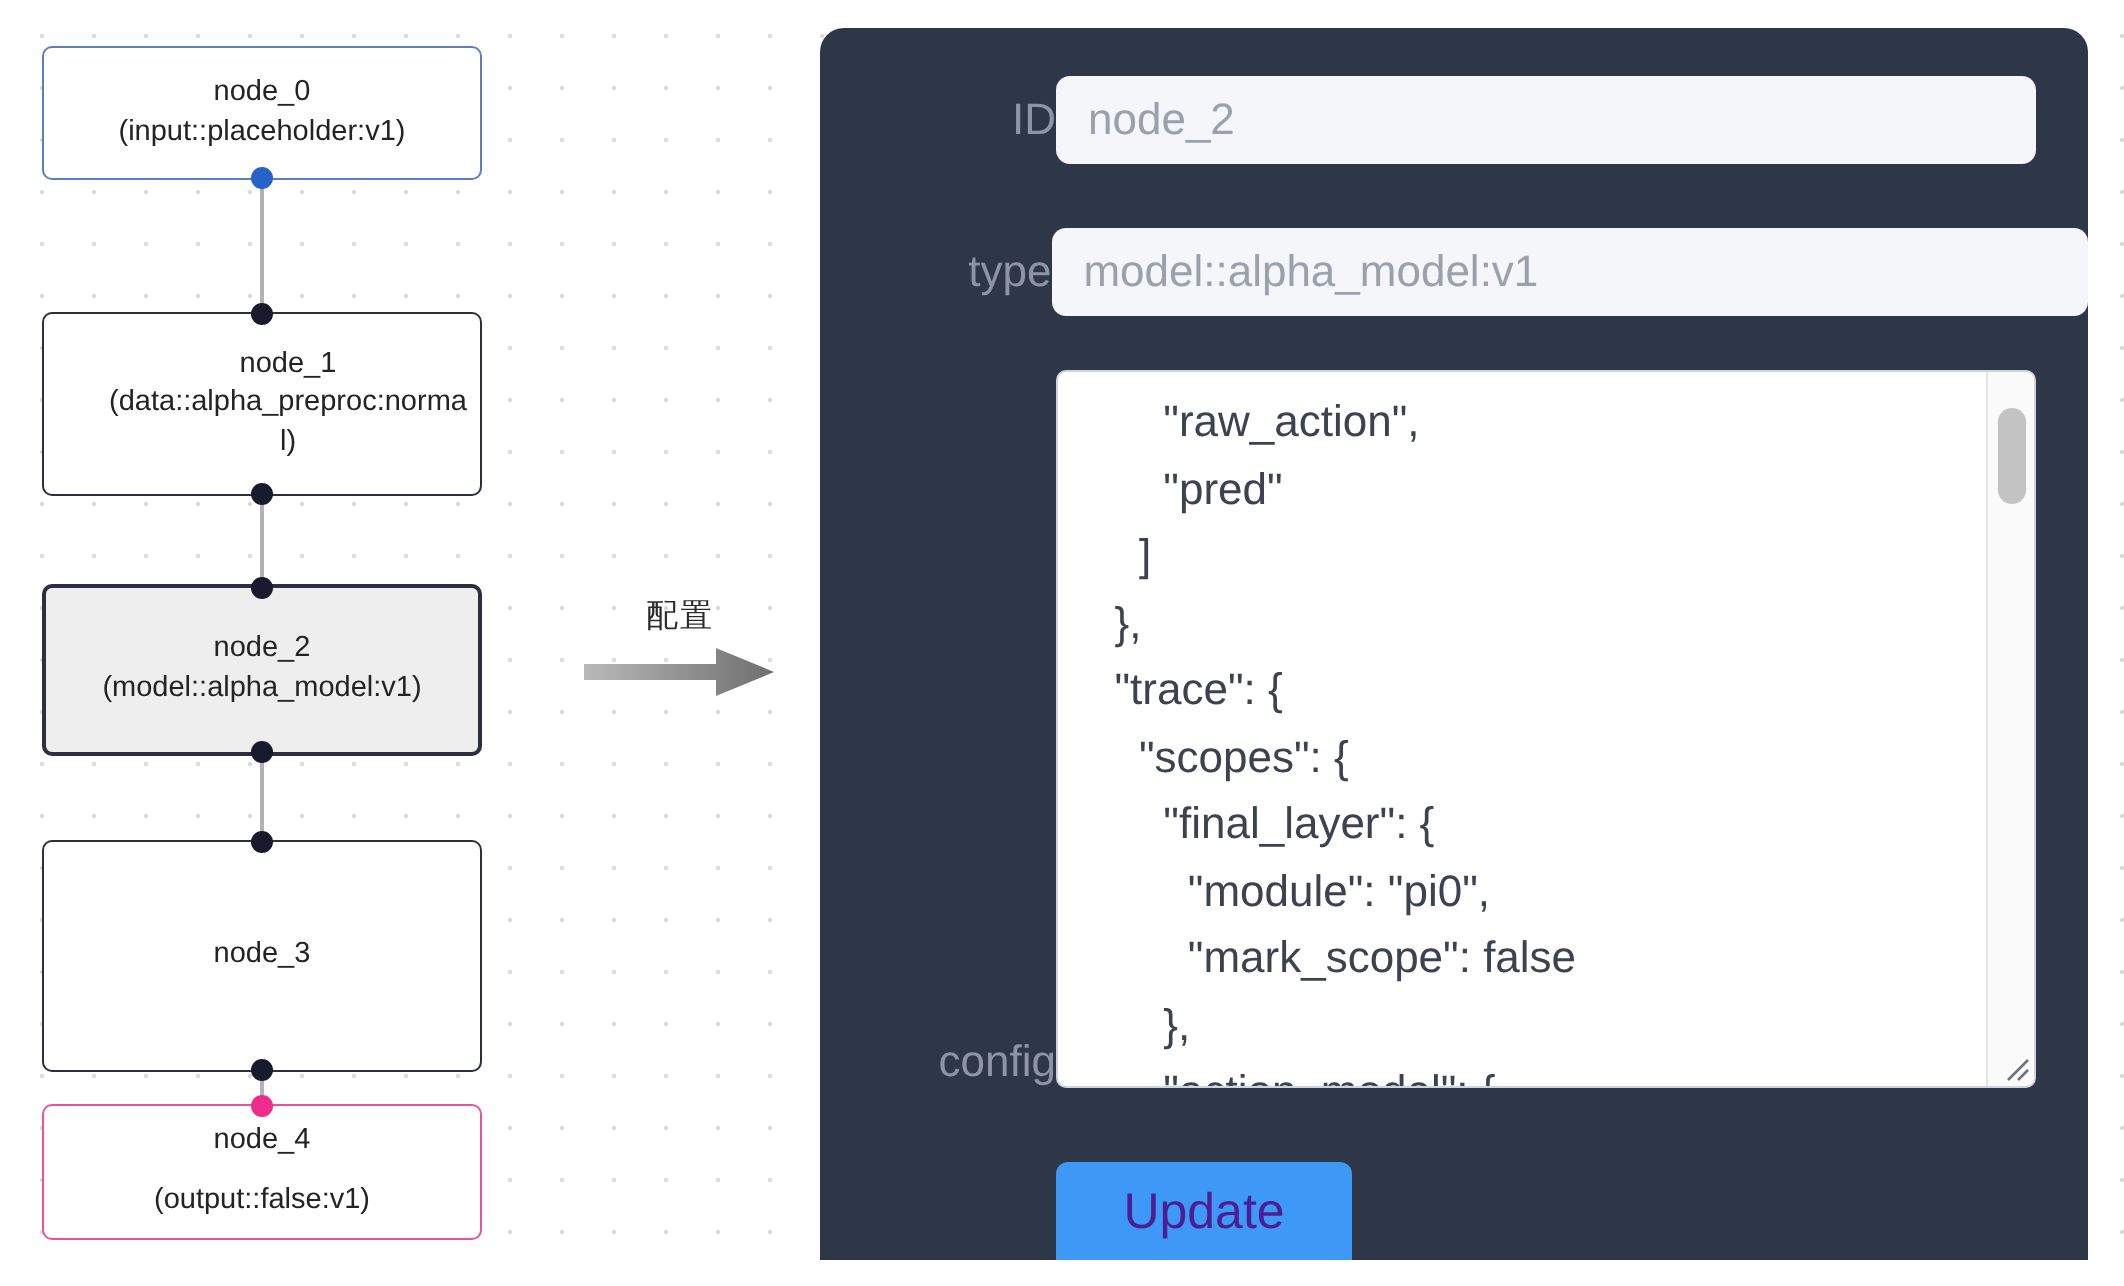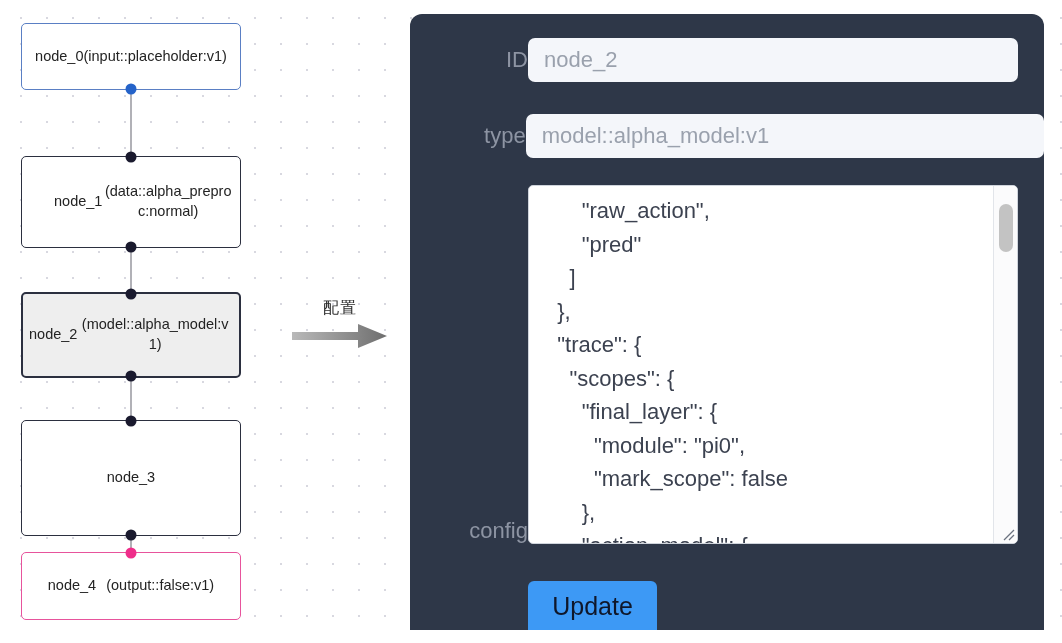--- a/index.html
+++ b/index.html
@@ -33,21 +33,21 @@
   }
 
   
   .node {
     position: absolute;
     box-sizing: border-box;
     background: #ffffff;
     border: 1.6px solid #2b2f3f;
     border-radius: 5px;
     display: flex;
-    flex-direction: row;
+    flex-direction: column;
     align-items: center;
     justify-content: center;
     text-align: center;
     color: #232323;
     font-size: 14.5px;
     line-height: 1.35;
     padding: 2px 6px;
     z-index: 4;
   }
   .node.input-node   { border-color: #5a7fc4; }
@@ -192,25 +192,25 @@
   }
   .resize-grip {
     position: absolute;
     right: 2px; bottom: 2px;
     width: 16px; height: 16px;
   }
 
   #update-button {
     position: absolute;
     left: 118px; top: 567px;
-    width: 129px; height: 50px;
+    width: 148px; height: 50px;
     background: #3d99f5;
     border: none;
     border-radius: 6px 6px 0 0;
-    color: #0f172a;
+    color: #4c1d95;
     font-size: 25px;
     font-family: "Liberation Sans", "DejaVu Sans", sans-serif;
     text-align: center;
     line-height: 44px;
     cursor: pointer;
     padding: 0;
   }
 </style>
 </head>
 <body>

